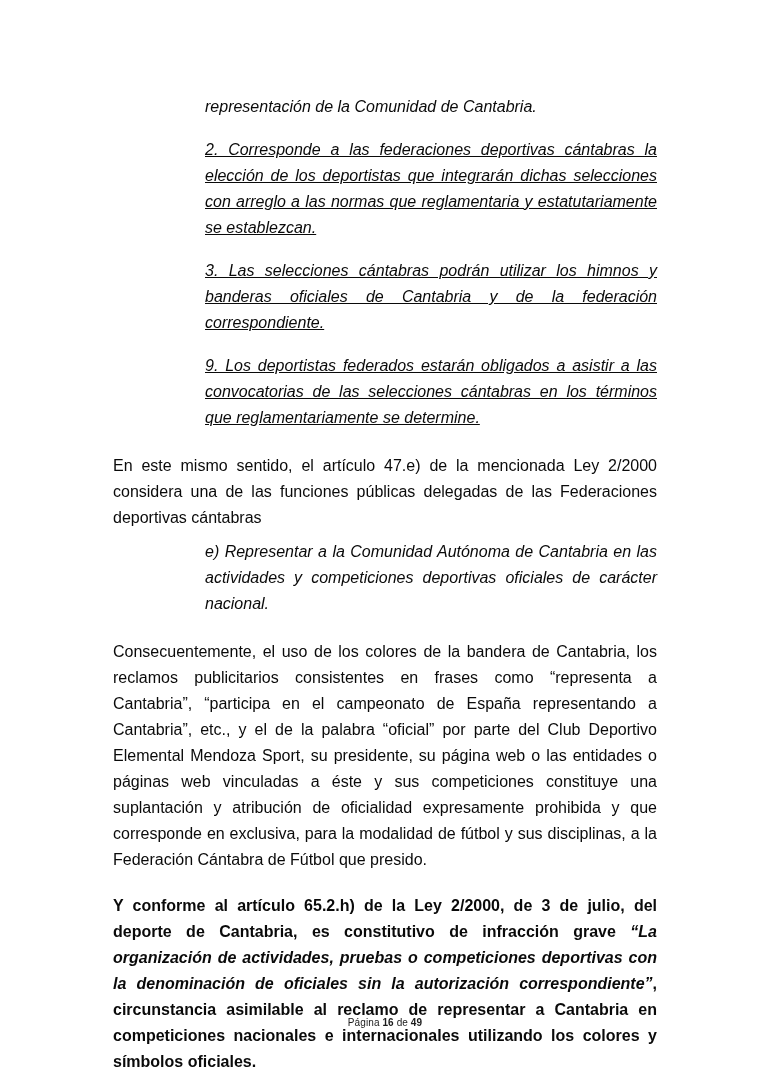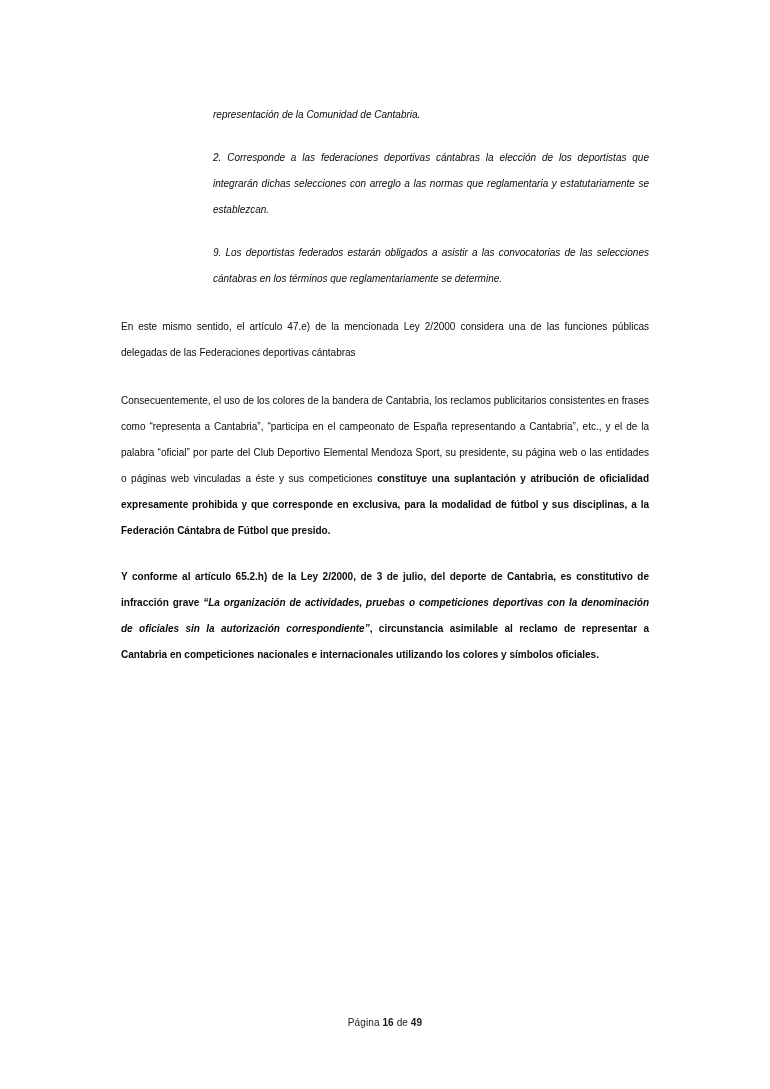--- a/index.html
+++ b/index.html
@@ -20,47 +20,48 @@
     overflow: hidden;
     box-sizing: border-box;
   }
   .content {
     position: absolute;
     left: 105px;
     top: 86px;
     width: 560px;
   }
   p {
-    margin: 16px;
-    font-size: 10px;
+    margin: 8px;
+    font-size: 16px;
     line-height: 26px;
     text-align: justify;
     text-justify: inter-word;
     color: #0a0a0a;
     -webkit-font-smoothing: antialiased;
   }
   p.gap-before-lg {
     margin-top: 22px;
   }
   .quote-block {
     margin-left: 92px;
     width: 468px;
   }
   .quote-block p {
     font-style: italic;
     text-align: justify;
   }
   .quote-block p + p {
     margin-top: 17px;
+    text-decoration: underline;
   }
   .inline-quote {
     font-style: italic;
   }
   .bold {
-    font-weight: bold;
+    font-weight: normal;
   }
   .footer {
     position: absolute;
     left: 0;
     top: 1016px;
     width: 770px;
     text-align: center;
     font-size: 10px;
     line-height: 14px;
     color: #1a1a1a;
@@ -77,25 +78,29 @@
 </head>
 <body>
 
 <div class="page">
 
   <div class="content">
 
     <div class="quote-block">
       <p>representación de la Comunidad de Cantabria.</p>
       <p>2. Corresponde a las federaciones deportivas cántabras la elección de los deportistas que integrarán dichas selecciones con arreglo a las normas que reglamentaria y estatutariamente se establezcan.</p>
+      <p>3. Las selecciones cántabras podrán utilizar los himnos y banderas oficiales de Cantabria y de la federación correspondiente.</p>
       <p>9. Los deportistas federados estarán obligados a asistir a las convocatorias de las selecciones cántabras en los términos que reglamentariamente se determine.</p>
     </div>
 
     <p class="gap-before-lg">En este mismo sentido, el artículo 47.e) de la mencionada Ley 2/2000 considera una de las funciones públicas delegadas de las Federaciones deportivas cántabras</p>
 
+    <div class="quote-block">
+      <p>e) Representar a la Comunidad Autónoma de Cantabria en las actividades y competiciones deportivas oficiales de carácter nacional.</p>
+    </div>
 
     <p class="gap-before-lg"><span>Consecuentemente, el uso de los colores de la bandera de Cantabria, los reclamos publicitarios consistentes en frases como “representa a Cantabria”, “participa en el campeonato de España representando a Cantabria”, etc., y el de la palabra “oficial” por parte del Club Deportivo Elemental Mendoza Sport, su presidente, su página web o las entidades o páginas web vinculadas a éste y sus competiciones </span><span class="bold">constituye una suplantación y atribución de oficialidad expresamente prohibida y que corresponde en exclusiva, para la modalidad de fútbol y sus disciplinas, a la Federación Cántabra de Fútbol que presido.</span></p>
 
     <p class="last-para"><span>Y conforme al artículo 65.2.h) de la Ley 2/2000, de 3 de julio, del deporte de Cantabria, es constitutivo de infracción grave </span><span class="inline-quote">“La organización de actividades, pruebas o competiciones deportivas con la denominación de oficiales sin la autorización correspondiente”</span><span>, circunstancia asimilable al reclamo de representar a Cantabria en competiciones nacionales e internacionales utilizando los colores y símbolos oficiales.</span></p>
 
   </div>
 
   <div class="footer">
     <span>Página&nbsp;</span><span class="num">16&nbsp;</span><span>de&nbsp;</span><span class="num">49</span>
   </div>

